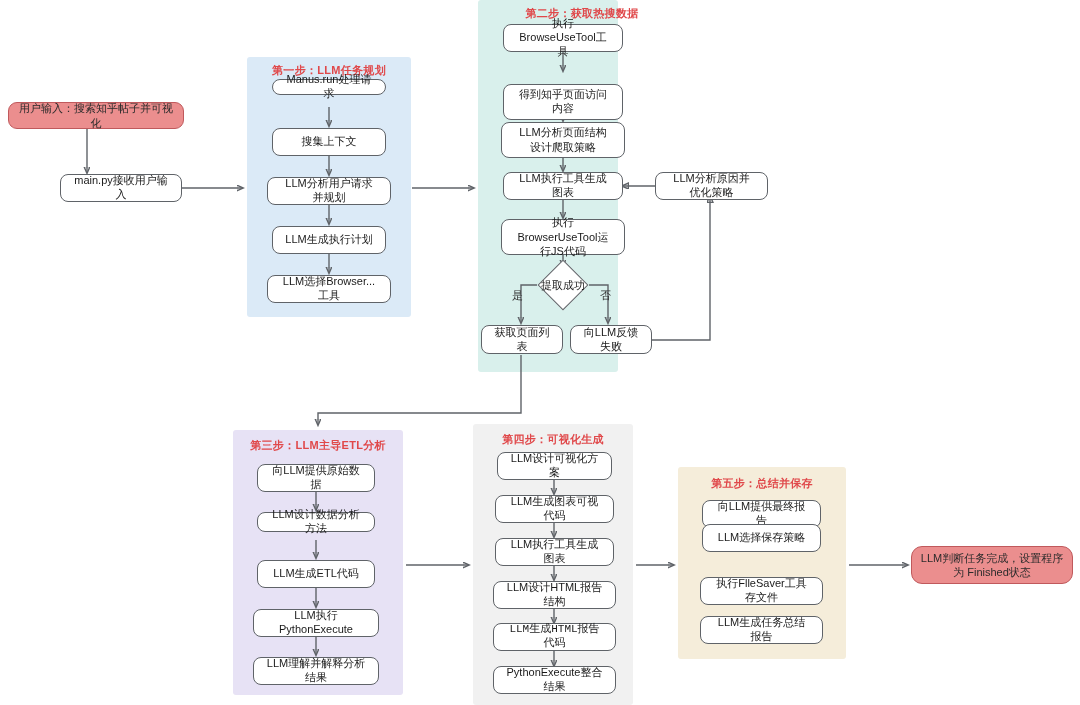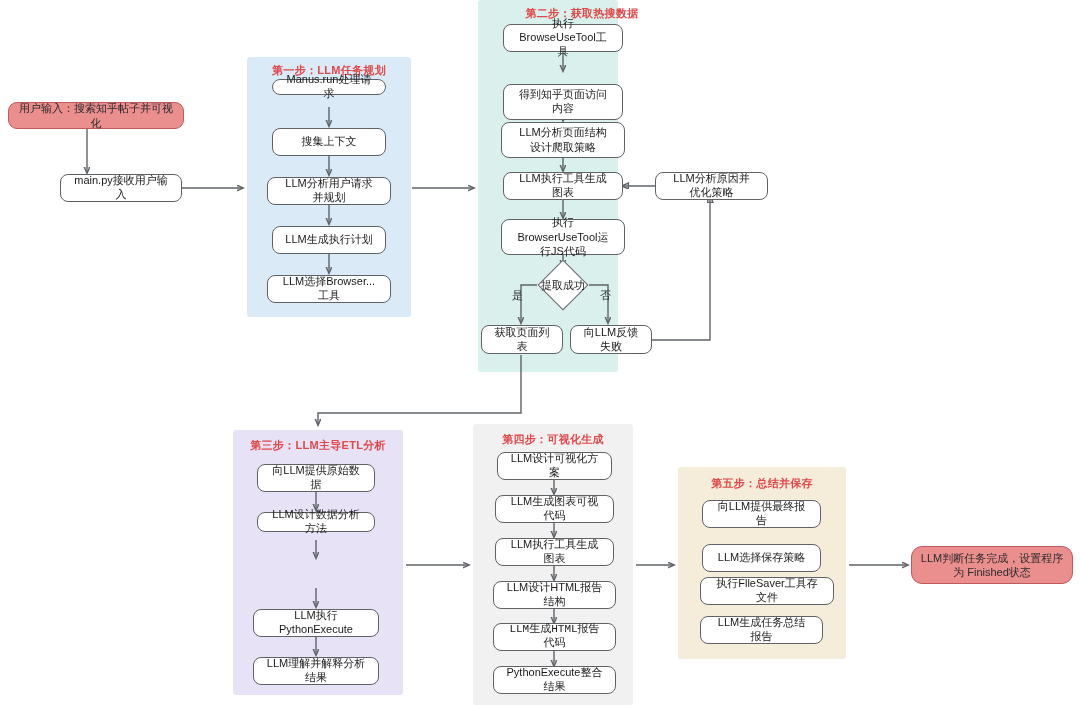--- a/index.html
+++ b/index.html
@@ -125,30 +125,31 @@
 
   <div class="edge-label" style="left:512px;top:288px;">是</div>
   <div class="edge-label" style="left:600px;top:288px;">否</div>
 
   <div class="node" style="left:481px;top:325px;width:82px;height:29px;text-align:center;">获取页面列表</div>
   <div class="node" style="left:570px;top:325px;width:82px;height:29px;">向LLM反馈失败</div>
   <div class="node" style="left:655px;top:172px;width:113px;height:28px;">LLM分析原因并优化策略</div>
 
   <div class="node" style="left:257px;top:464px;width:118px;height:28px;">向LLM提供原始数据</div>
   <div class="node" style="left:257px;top:512px;width:118px;height:20px;">LLM设计数据分析方法</div>
+  <div class="node" style="left:257px;top:560px;width:118px;height:28px;">LLM生成ETL代码</div>
   <div class="node" style="left:253px;top:609px;width:126px;height:28px;">LLM执行PythonExecute</div>
   <div class="node" style="left:253px;top:657px;width:126px;height:28px;">LLM理解并解释分析结果</div>
 
   <div class="node" style="left:497px;top:452px;width:115px;height:28px;border-radius:8px;">LLM设计可视化方案</div>
   <div class="node" style="left:495px;top:495px;width:119px;height:28px;">LLM生成图表可视代码</div>
   <div class="node" style="left:495px;top:538px;width:119px;height:28px;">LLM执行工具生成图表</div>
   <div class="node" style="left:493px;top:581px;width:123px;height:28px;">LLM设计HTML报告结构</div>
   <div class="node" style="left:493px;top:623px;width:123px;height:28px;font-family:Liberation Mono, monospace;">LLM生成HTML报告代码</div>
   <div class="node" style="left:493px;top:666px;width:123px;height:28px;">PythonExecute整合结果</div>
 
   <div class="node" style="left:702px;top:500px;width:119px;height:28px;">向LLM提供最终报告</div>
-  <div class="node" style="left:702px;top:544px;width:119px;height:28px;">LLM选择保存策略</div>
-  <div class="node" style="left:700px;top:577px;width:134px;height:28px;">执行FlleSaver工具存文件</div>
+  <div class="node" style="left:702px;top:524px;width:119px;height:28px;">LLM选择保存策略</div>
+  <div class="node" style="left:700px;top:577px;width:123px;height:28px;">执行FlleSaver工具存文件</div>
   <div class="node" style="left:700px;top:616px;width:123px;height:28px;">LLM生成任务总结报告</div>
 
   <div class="pill" style="left:911px;top:546px;width:162px;height:38px;border-radius:11px;">LLM判断任务完成，设置程序为 Finished状态</div>
 
 </div>
 
 </body></html>

